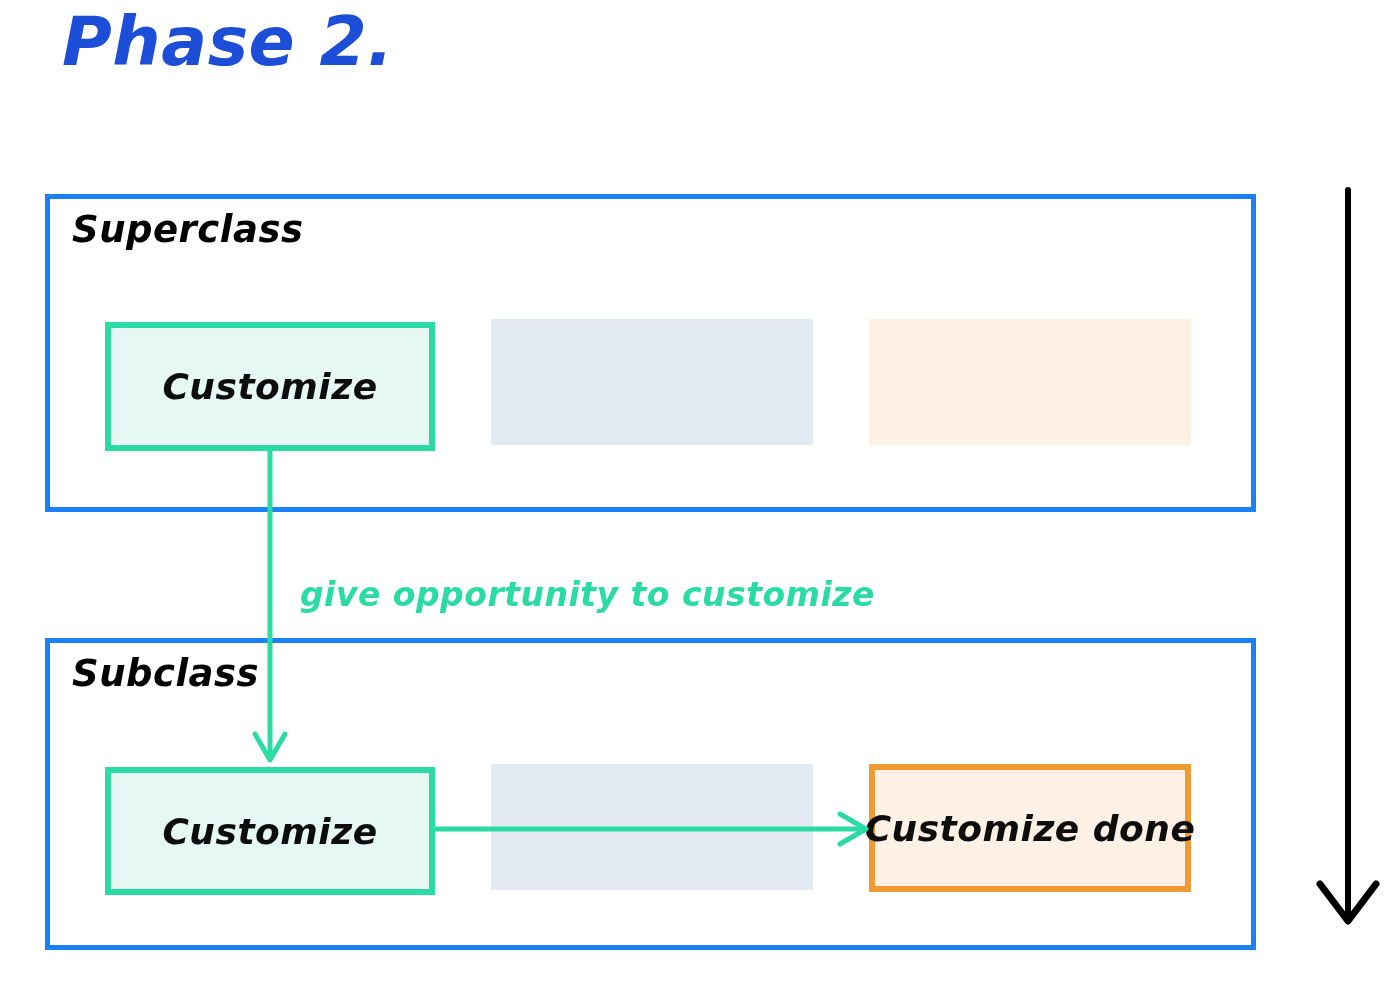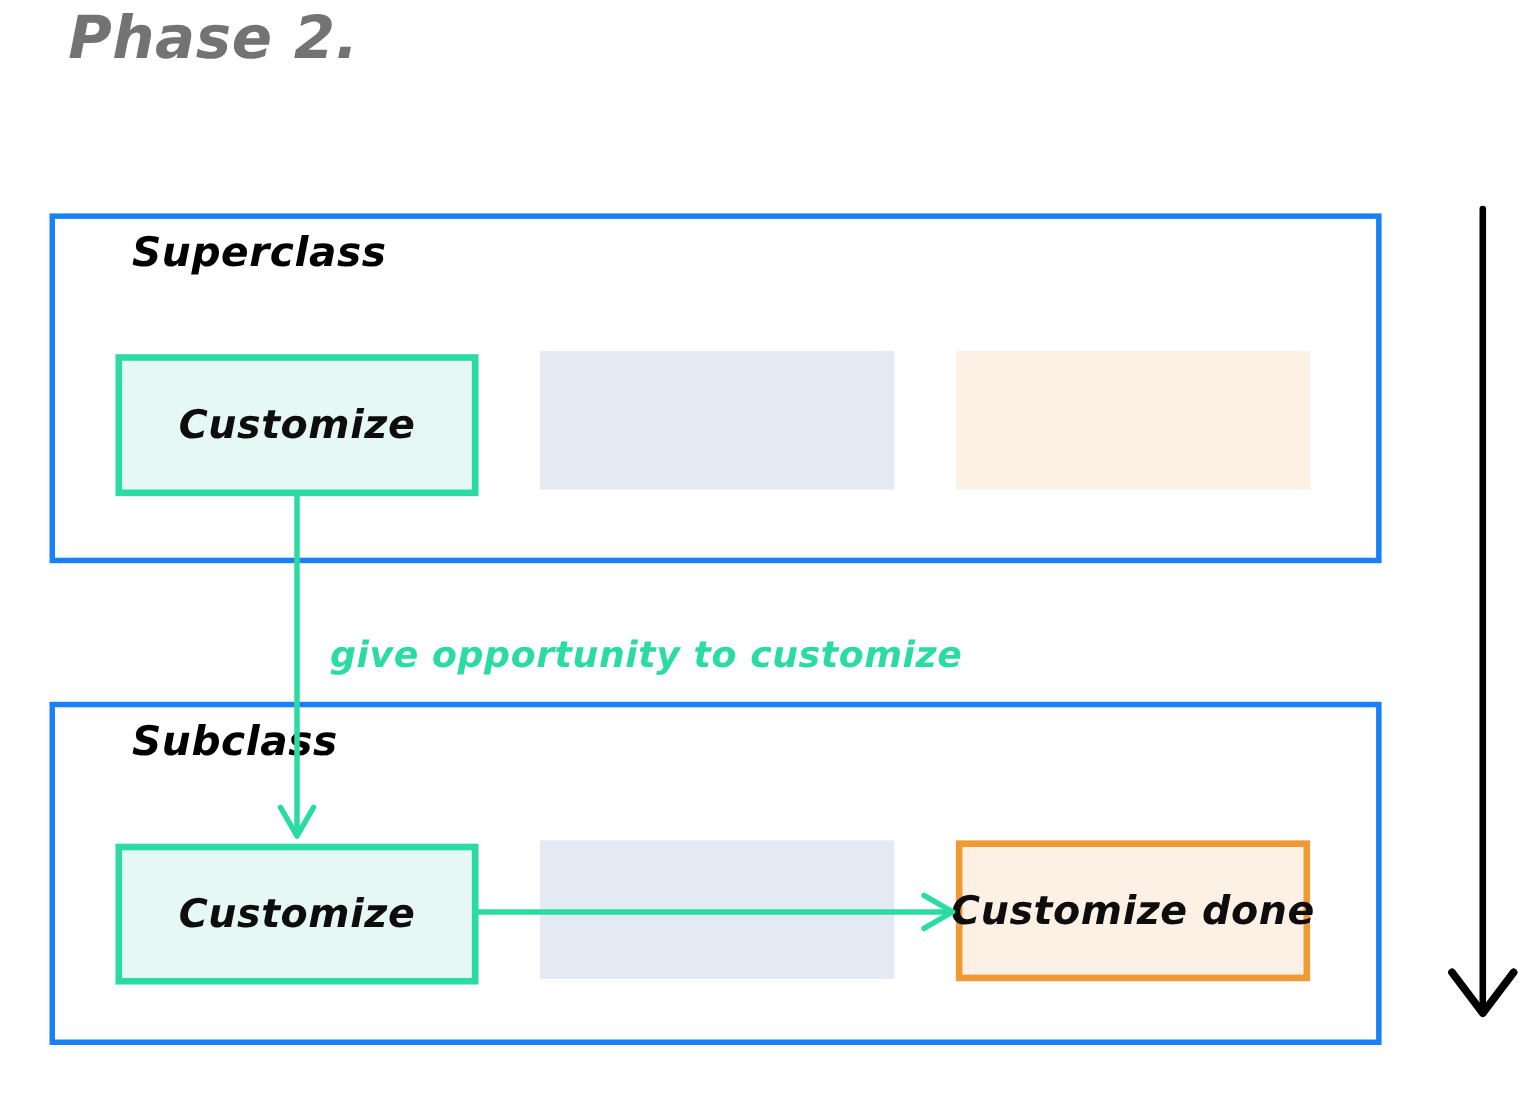--- a/index.html
+++ b/index.html
@@ -26,23 +26,23 @@
   #diagram-root {
     position: absolute;
     inset: 0;
   }
 
   
   #page-title {
     position: absolute;
     left: 62px;
     top: 8px;
-    font-size: 54px;
+    font-size: 68px;
     line-height: 1;
-    color: #737373;
+    color: #1d4ed8;
     white-space: nowrap;
   }
 
   
   .class-box {
     position: absolute;
     border: 5px solid #1a80f7;
     background: transparent;
     box-sizing: border-box;
   }
@@ -50,21 +50,20 @@
   #subclass-container   { left: 45px;  top: 638px; width: 1211px; height: 312px; }
 
   .class-label {
     position: absolute;
     left: 22px;
     top: 12px;
     font-size: 37px;
     line-height: 1;
     color: #000000;
     white-space: nowrap;
-    margin-left: 48px;
   }
 
   
   .node {
     position: absolute;
     box-sizing: border-box;
     display: flex;
     align-items: center;
     justify-content: center;
     font-size: 36px;

